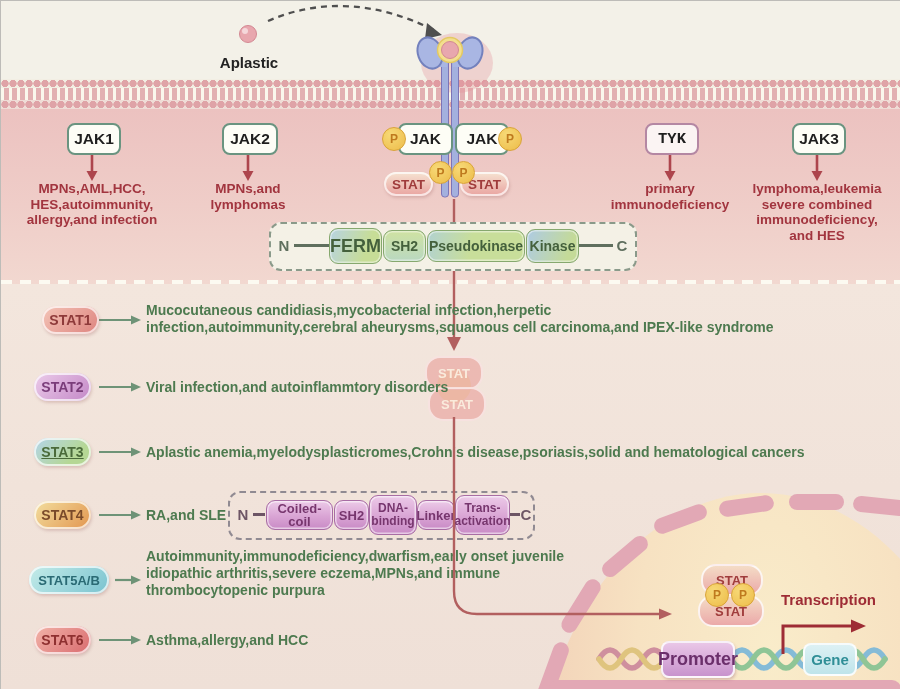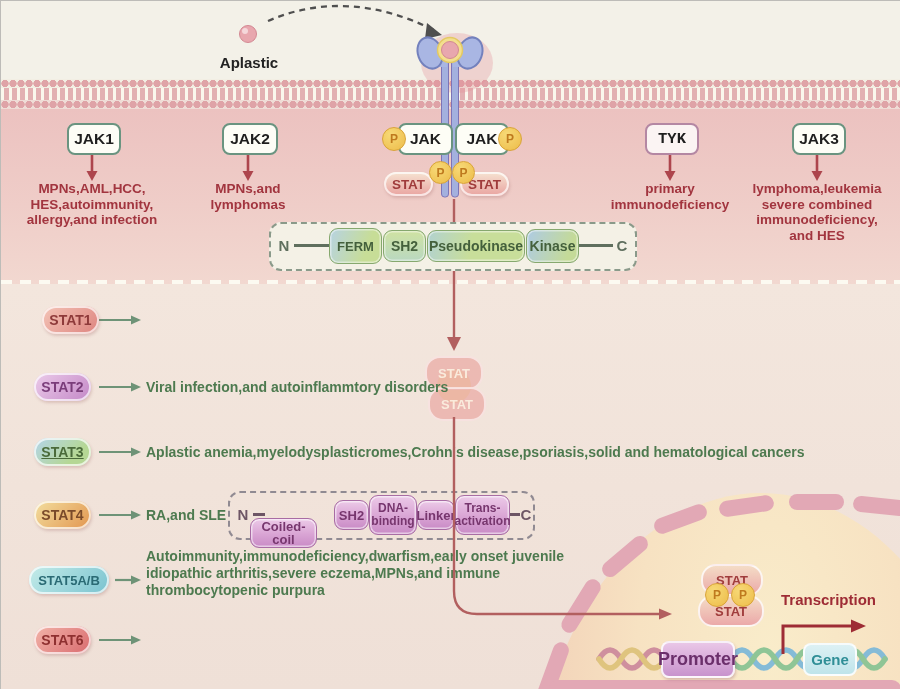--- a/index.html
+++ b/index.html
@@ -192,54 +192,57 @@
   <div class="abs disease-red" style="left:594px;top:180px;width:150px;">primary
 immunodeficiency</div>
   <div class="abs disease-red" style="left:730px;top:180px;width:172px;">lymphoma,leukemia
 severe combined
 immunodeficiency,
 and HES</div>
 
   <div class="abs dashedbox jakmap" style="left:268px;top:221px;width:364px;height:45px;">
     <div class="nclabel" style="left:4px;top:13px;width:18px;">N</div>
     <div class="dashseg" style="left:23px;top:20px;width:36px;"></div>
-    <div class="chipg g1" style="left:58px;top:4px;width:51px;height:34px;font-size:13px;">FERM</div>
+    <div class="chipg g1" style="left:58px;top:4px;width:51px;height:34px;font-size:18px;">FERM</div>
     <div class="chipg g2" style="left:112px;top:6px;width:41px;height:30px;">SH2</div>
     <div class="chipg g3" style="left:156px;top:6px;width:96px;height:30px;">Pseudokinase</div>
     <div class="chipg g4" style="left:255px;top:5px;width:51px;height:32px;">Kinase</div>
     <div class="dashseg" style="left:308px;top:20px;width:34px;"></div>
     <div class="nclabel" style="left:342px;top:13px;width:18px;">C</div>
   </div>
 
   <div class="blob-y" style="left:436px;top:368px;width:34px;height:34px;"></div>
   <div class="dimer-pill mid-pill" style="left:424px;top:355px;width:54px;height:30px;">STAT</div>
   <div class="dimer-pill mid-pill" style="left:427px;top:386px;width:54px;height:30px;">STAT</div>
 
   <div class="abs pill p-stat1" style="left:33px;top:305px;width:57px;height:28px;">STAT1</div>
+  <div class="abs disease-green" style="left:145px;top:301px;width:745px;">Mucocutaneous candidiasis,mycobacterial infection,herpetic
+infection,autoimmunity,cerebral aheurysms,squamous cell carcinoma,and IPEX-like syndrome</div>
 
   <div class="abs pill p-stat2" style="left:33px;top:372px;width:57px;height:28px;">STAT2</div>
   <div class="abs disease-green" style="left:145px;top:378px;width:600px;">Viral infection,and autoinflammtory disorders</div>
 
   <div class="abs pill p-stat3" style="left:33px;top:437px;width:57px;height:28px;text-decoration:underline;">STAT3</div>
   <div class="abs disease-green" style="left:145px;top:443px;width:745px;">Aplastic anemia,myelodysplasticromes,Crohn's disease,psoriasis,solid and hematological cancers</div>
 
   <div class="abs pill p-stat4" style="left:33px;top:500px;width:57px;height:28px;">STAT4</div>
   <div class="abs disease-green" style="left:145px;top:506px;width:300px;">RA,and SLE</div>
 
   <div class="abs pill p-stat5" style="left:28px;top:565px;width:80px;height:28px;">STAT5A/B</div>
   <div class="abs disease-green" style="left:145px;top:547px;width:490px;">Autoimmunity,immunodeficiency,dwarfism,early onset juvenile
 idiopathic arthritis,severe eczema,MPNs,and immune
 thrombocytopenic purpura</div>
 
   <div class="abs pill p-stat6" style="left:33px;top:625px;width:57px;height:28px;">STAT6</div>
+  <div class="abs disease-green" style="left:145px;top:631px;width:300px;">Asthma,allergy,and HCC</div>
 
   <div class="abs dashedbox statmap" style="left:227px;top:490px;width:303px;height:45px;">
     <div class="nclabel pur" style="left:5px;top:13px;width:16px;">N</div>
     <div class="dashseg pur" style="left:23px;top:20px;width:12px;"></div>
-    <div class="chipp" style="left:20px;top:7px;width:65px;height:28px;margin-top:18px;">Coiled-coil</div>
+    <div class="chipp" style="left:36px;top:7px;width:65px;height:28px;">Coiled-coil</div>
     <div class="chipp" style="left:104px;top:7px;width:33px;height:28px;">SH2</div>
     <div class="chipp" style="left:139px;top:2px;width:46px;height:38px;font-size:12px;">DNA-
 binding</div>
     <div class="chipp" style="left:187px;top:7px;width:36px;height:28px;">Linker</div>
     <div class="chipp" style="left:225px;top:2px;width:53px;height:38px;font-size:12px;">Trans-
 activation</div>
     <div class="dashseg pur" style="left:280px;top:20px;width:10px;"></div>
     <div class="nclabel pur" style="left:288px;top:13px;width:16px;">C</div>
   </div>
 

